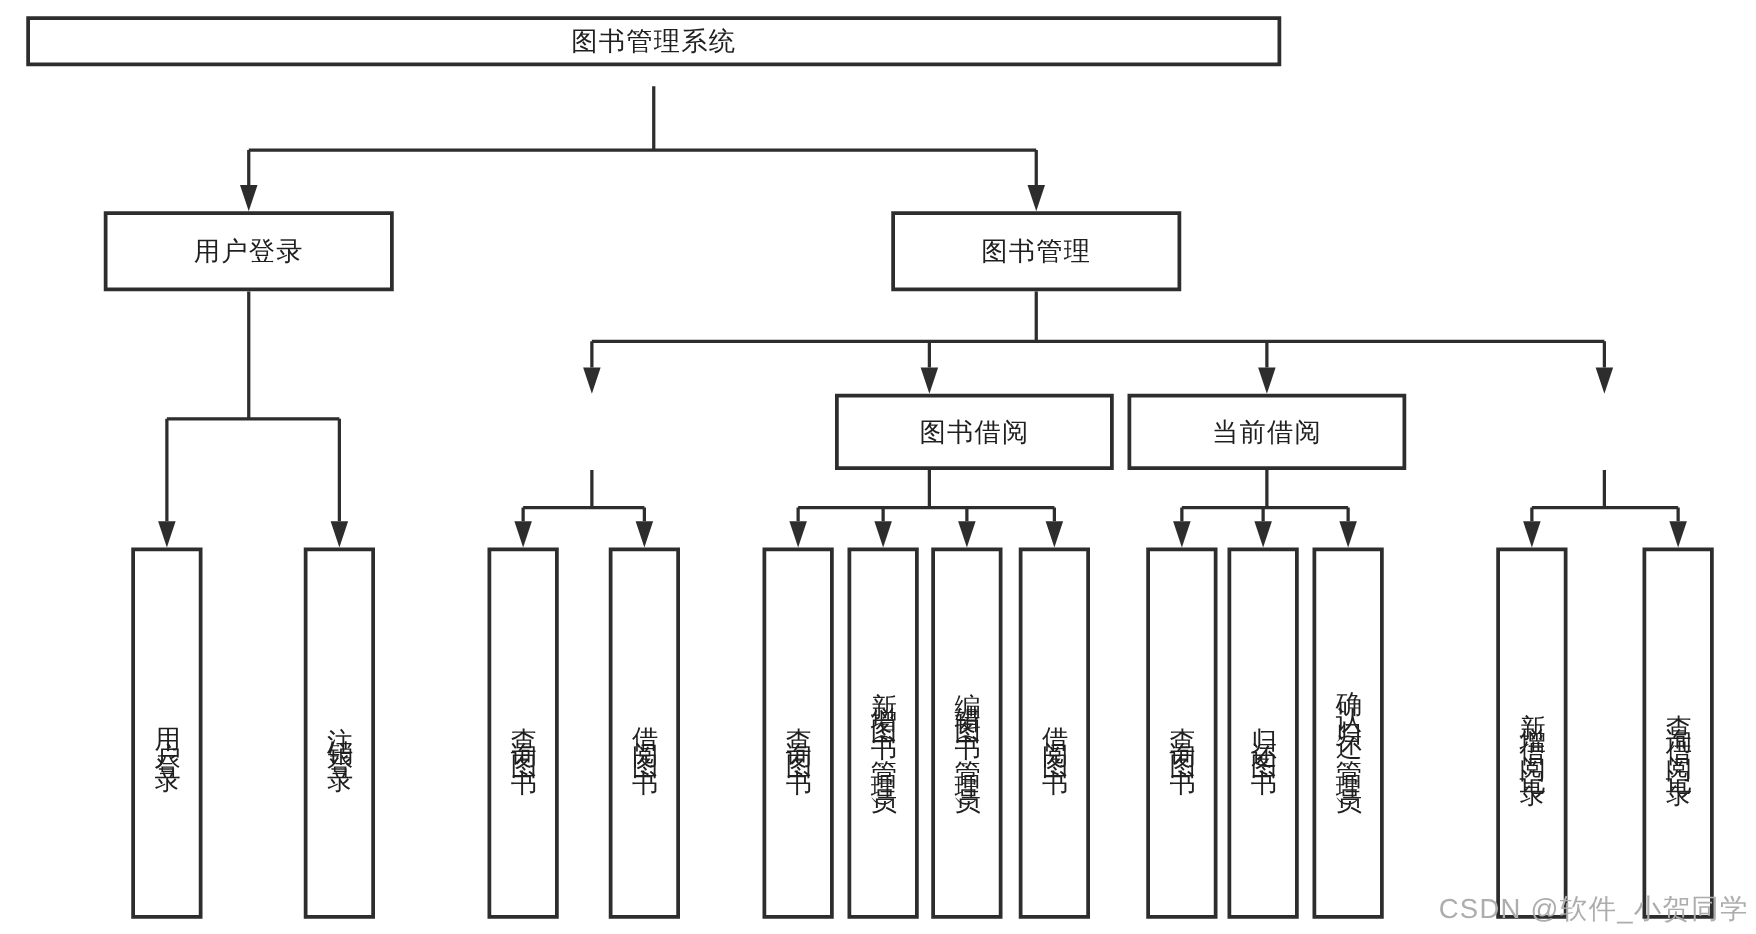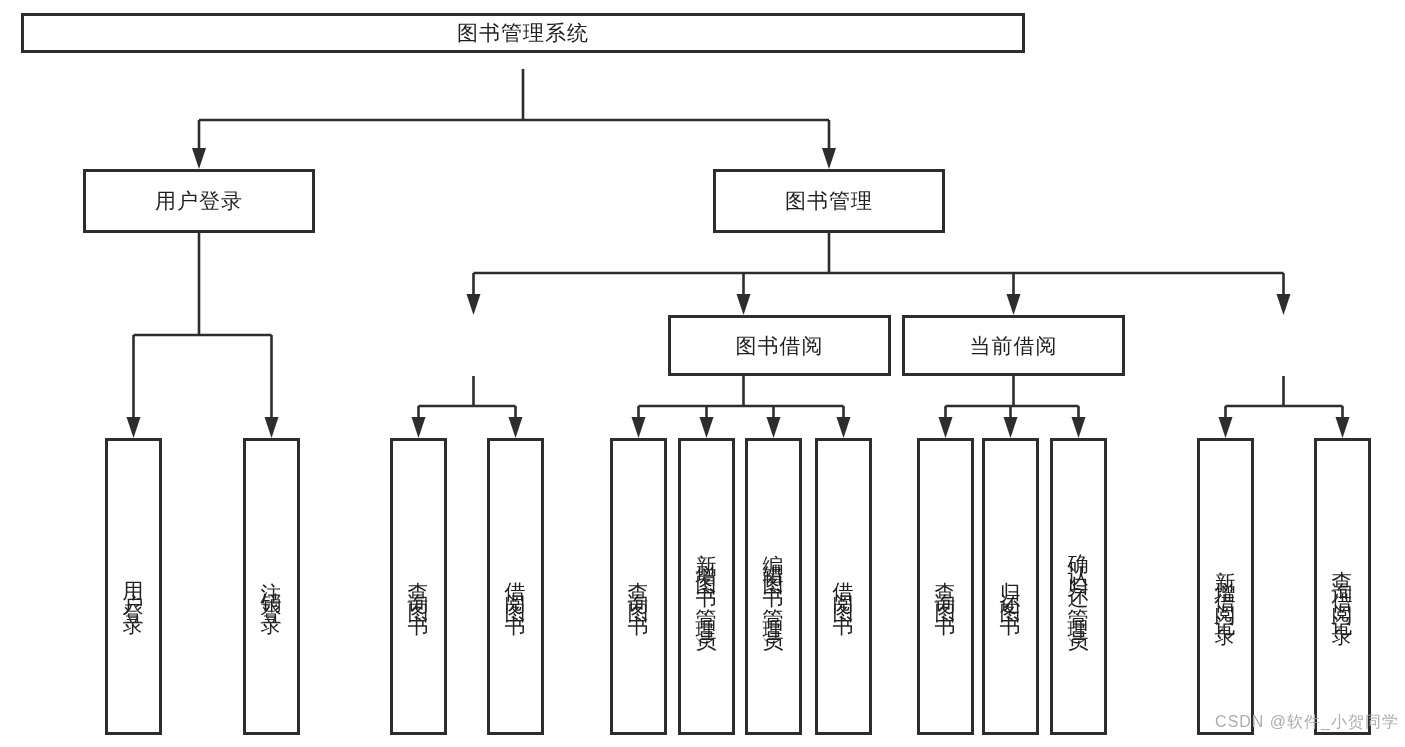--- a/index.html
+++ b/index.html
@@ -69,21 +69,21 @@
     font-size: 21px;
     letter-spacing: 11px;
     line-height: 1;
     color: #1f1f1f;
     white-space: nowrap;
   }
   .watermark {
     position: absolute;
     top: 712px;
     right: 6px;
-    font-size: 16px;
+    font-size: 22px;
     color: #adadad;
     letter-spacing: 1px;
     z-index: 5;
     white-space: nowrap;
   }
 </style>
 </head>
 <body>
 
 <div class="stage">

